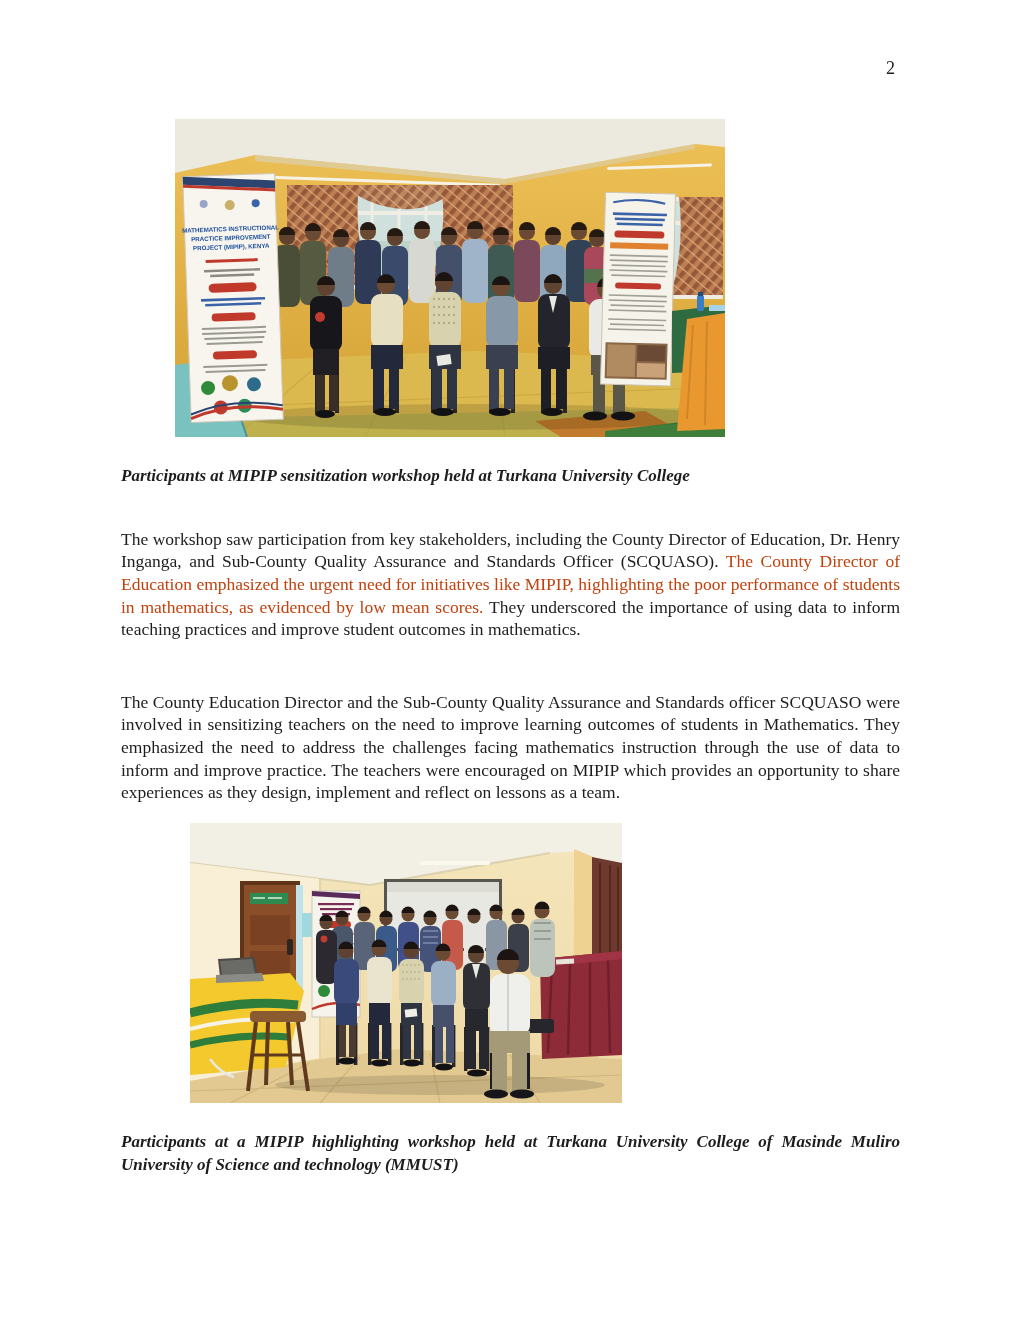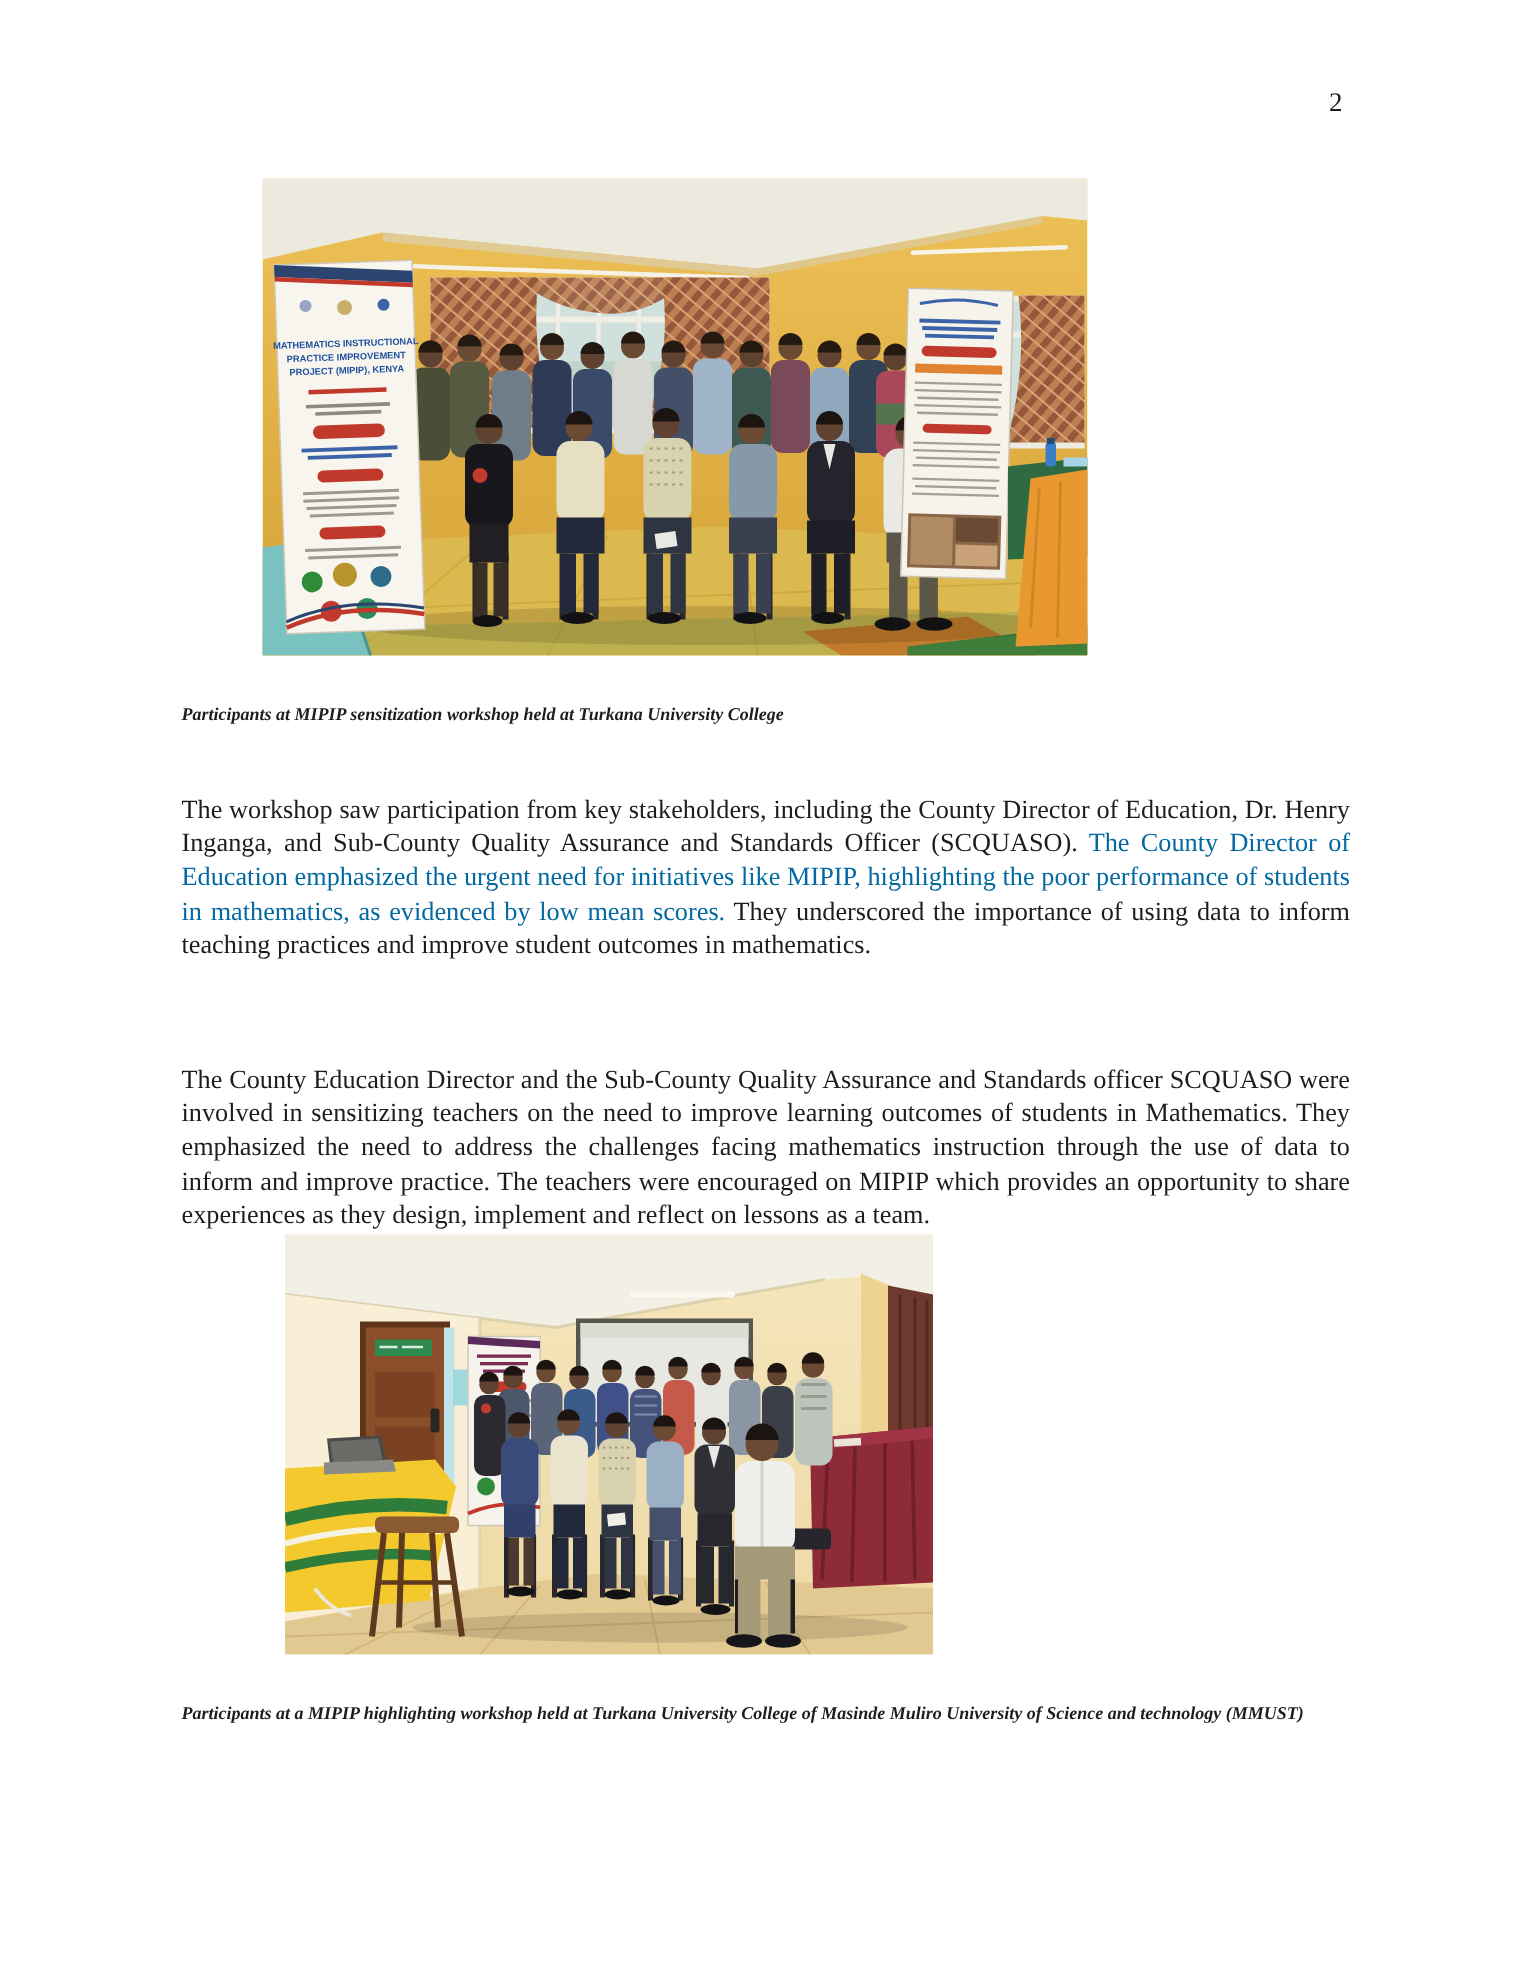--- a/index.html
+++ b/index.html
@@ -7,31 +7,31 @@
     position:relative;width:1020px;height:1320px;background:#ffffff;
     font-family:"Liberation Serif", serif;color:#1d1d1d;overflow:hidden;
   }
   .pageno{position:absolute;left:886px;top:58px;font-size:18px;}
   .figure{position:absolute;}
   .fig1{left:175px;top:119px;width:550px;height:318px;}
   .fig2{left:190px;top:823px;width:432px;height:280px;}
   .figure svg{display:block;width:100%;height:100%;}
   .caption{
     position:absolute;left:121px;width:779px;
-    font-weight:bold;font-style:italic;font-size:12px;line-height:22.8px;
+    font-weight:bold;font-style:italic;font-size:17px;line-height:22.8px;
   }
   .cap1{top:465px;}
   .cap2{top:1131px;text-align:justify;}
   .para{
     position:absolute;left:121px;width:779px;
     font-size:17.5px;line-height:22.7px;text-align:justify;
   }
   .p1{top:510px;}
-  .p2{top:690px;}
-  .muted{color:#0369a1;}
+  .p2{top:673px;}
+  .muted{color:#c2410c;}
   .banner-title{font-family:"Liberation Sans",sans-serif;font-weight:bold;}
 </style>
 </head>
 <body>
 
 <div class="page">
 
   <div class="pageno">2</div>
 
   <div class="figure fig1">

